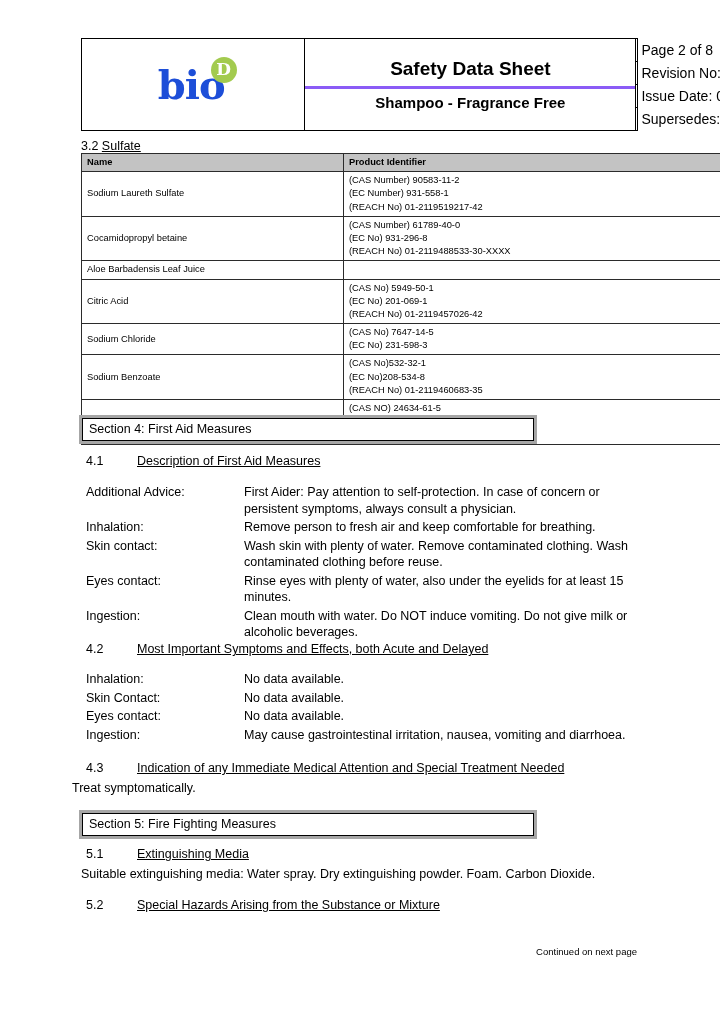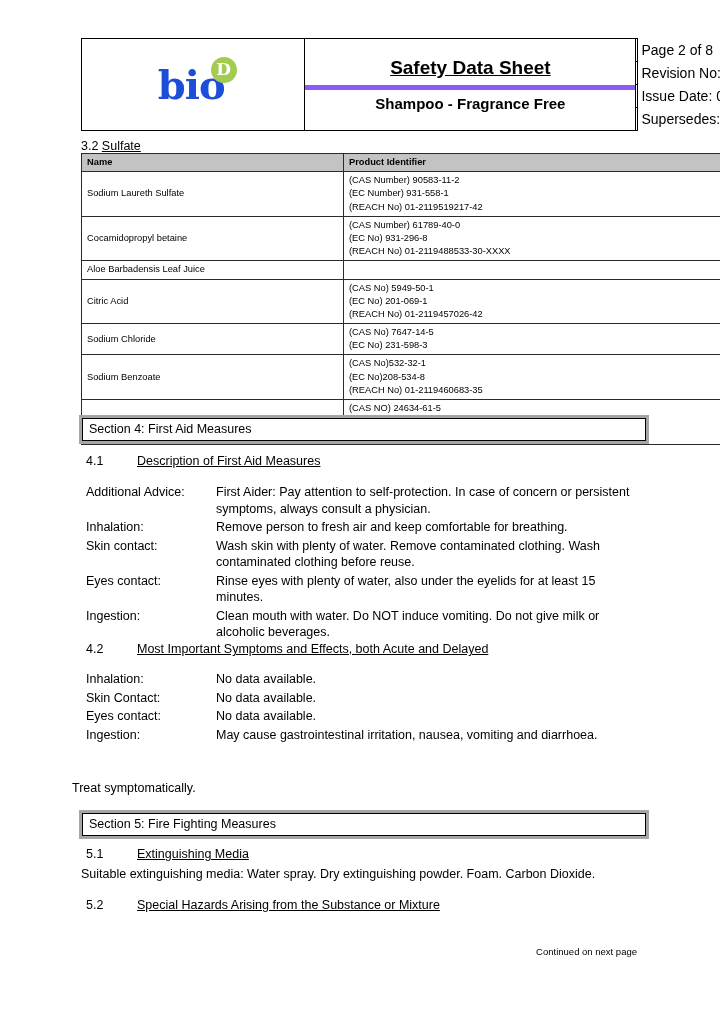--- a/index.html
+++ b/index.html
@@ -82,22 +82,21 @@
     width: 220px;
     padding: 0;
   }
   .title-main, .title-sub {
     font-weight: bold;
     text-align: center;
     padding: 5px 4px 6px 4px;
   }
   .title-main {
     font-size: 19px;
-    border-bottom: 5px solid #8b5cf6;
-    text-decoration: underline;
+    border-bottom: 3px solid #8b5cf6;
   }
   .title-sub {
     font-size: 15px;
   }
 
   .meta-cell {
     width: 0;
     padding: 0;
   }
   .meta-table {
@@ -145,21 +144,21 @@
     padding-bottom: 2px;
   }
   .mix-table col.c1 { width: 262px; }
   .mix-table .pid { font-size: 9.3px; }
   .pid-line { display: block; white-space: nowrap; }
 
   
   .section-banner {
     position: absolute;
     left: 79px;
-    width: 570px;
+    width: 458px;
     box-sizing: border-box;
     border: 3px solid #a6a6a6;
     background: #ef4444;
     padding: 0;
   }
   .section-banner .inner {
     border: 1px solid #000;
     padding: 3px 0 4px 6px;
     font-size: 12.5px;
     background: #fff;
@@ -184,20 +183,21 @@
   }
   .dl-term {
     width: 130px;
     flex: 0 0 130px;
     line-height: 1.32;
   }
   .dl-def {
     flex: 1 1 auto;
     line-height: 1.32;
     max-width: 420px;
+    margin-left: 28px;
   }
 
   .plain {
     position: absolute;
     font-size: 12.5px;
     line-height: 1.32;
     white-space: nowrap;
   }
 
   .footer-note {
@@ -362,20 +362,21 @@
       <div class="dl-row">
         <div class="dl-term">Eyes contact:</div>
         <div class="dl-def">No data available.</div>
       </div>
       <div class="dl-row">
         <div class="dl-term">Ingestion:</div>
         <div class="dl-def">May cause gastrointestinal irritation, nausea, vomiting and diarrhoea.</div>
       </div>
     </div>
 
+  <div class="num-head" style="left:86px; top:761px;"><span class="n">4.3</span><span class="u">Indication of any Immediate Medical Attention and Special Treatment Needed</span></div>
 
   <div class="plain" style="left:72px; top:780px;">Treat symptomatically.</div>
 
   <div class="section-banner" style="top:810px;">
     <div class="inner">Section 5: Fire Fighting Measures</div>
   </div>
 
   <div class="num-head" style="left:86px; top:847px;"><span class="n">5.1</span><span class="u">Extinguishing Media</span></div>
 
   <div class="plain" style="left:81px; top:866px;">Suitable extinguishing media:    Water spray.   Dry extinguishing powder.   Foam.   Carbon Dioxide.</div>

